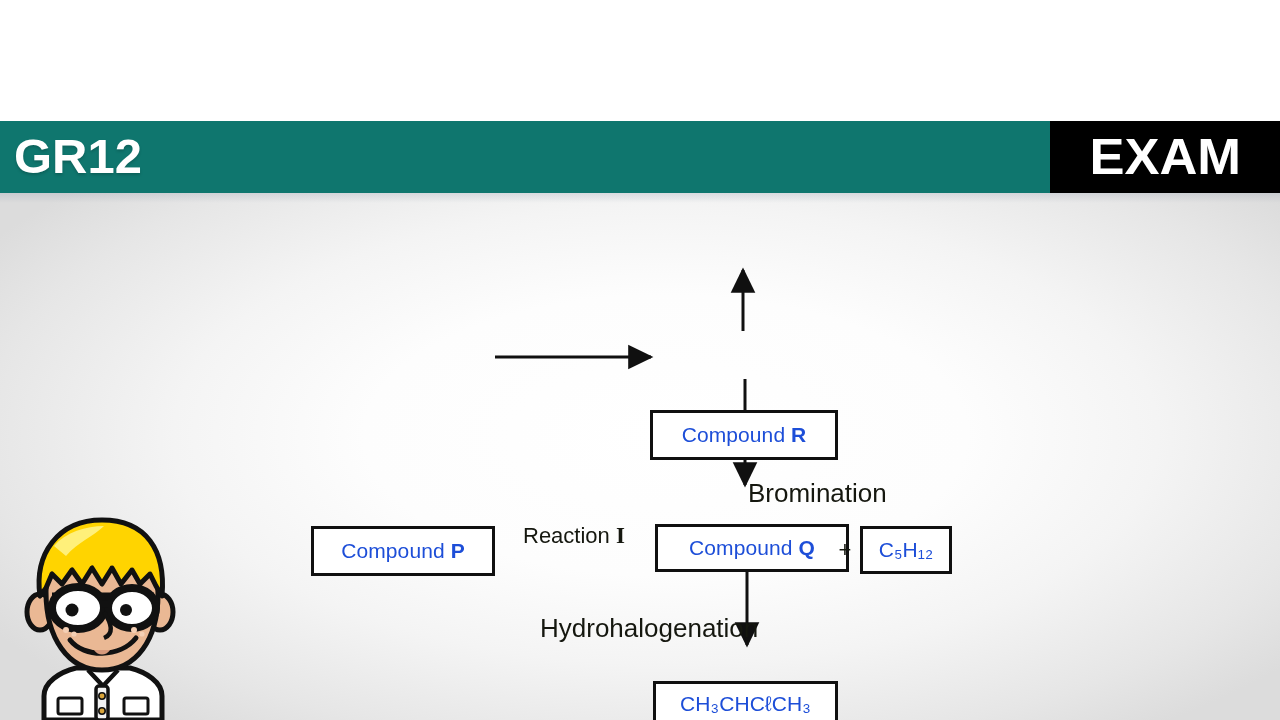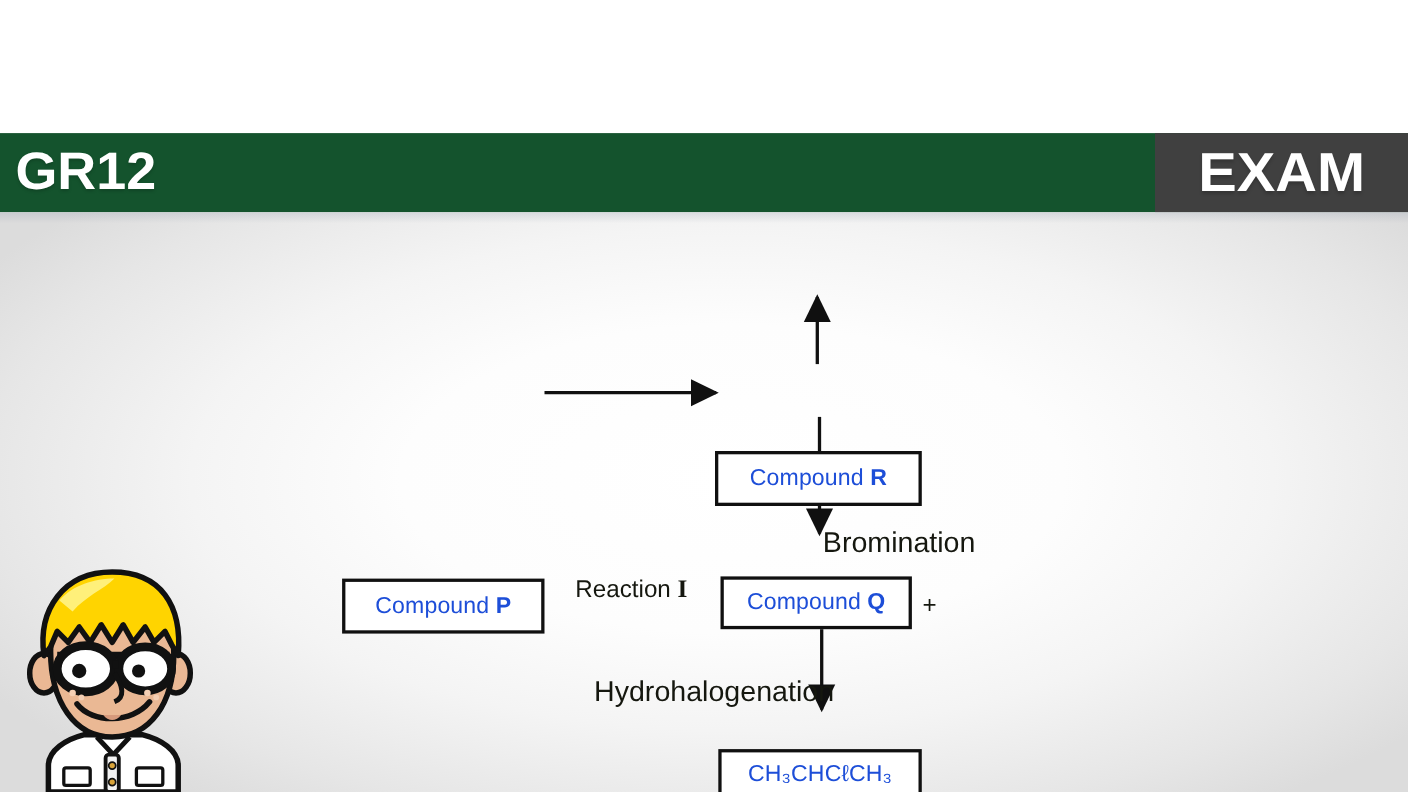--- a/index.html
+++ b/index.html
@@ -45,21 +45,21 @@
     white-space: nowrap;
     text-shadow: 0 2px 3px rgba(0,0,0,0.10);
   }
 
   .sub-bar {
     position: absolute;
     left: 0;
     top: 121px;
     width: 1280px;
     height: 72px;
-    background: #14532d;
+    background: #0f766e;
   }
   .grade-text {
     position: absolute;
     left: 14px;
     top: 50%;
     transform: translateY(-50%) scaleX(1.02);
     transform-origin: left center;
     font-family: "Liberation Sans", sans-serif;
     font-weight: bold;
     font-size: 48px;
@@ -68,21 +68,21 @@
     color: #ffffff;
     white-space: nowrap;
     text-shadow: 0 2px 3px rgba(0,0,0,0.18);
   }
   .exam-badge {
     position: absolute;
     left: 1050px;
     top: 121px;
     width: 230px;
     height: 72px;
-    background: #404040;
+    background: #000000;
     display: flex;
     align-items: center;
     justify-content: center;
   }
   .exam-text {
     font-family: "Liberation Sans", sans-serif;
     font-weight: bold;
     font-size: 50px;
     line-height: 54px;
     color: #ffffff;
@@ -129,21 +129,21 @@
     font-family: "Liberation Sans", sans-serif;
     font-size: 21px;
     letter-spacing: 0.1px;
     white-space: nowrap;
     z-index: 3;
   }
   .node b { font-weight: bold; }
 
   #node-r { left: 650px; top: 217px; width: 188px; height: 50px; }
   #node-p { left: 311px; top: 333px; width: 184px; height: 50px; }
-  #node-q { left: 655px; top: 331px; width: 174px; height: 48px; }
+  #node-q { left: 655px; top: 331px; width: 194px; height: 48px; }
   #node-c5h12 { left: 860px; top: 333px; width: 92px; height: 48px; }
   #node-halide { left: 653px; top: 488px; width: 185px; height: 46px; }
 
   .plus-sign {
     position: absolute;
     left: 833px;
     top: 344px;
     width: 24px;
     text-align: center;
     font-family: "Liberation Sans", sans-serif;
@@ -237,20 +237,23 @@
     <div class="node" id="node-p">
       <span>Compound&nbsp;<b>P</b></span>
     </div>
 
     <div class="node" id="node-q">
       <span>Compound&nbsp;<b>Q</b></span>
     </div>
 
     <div class="plus-sign">+</div>
 
+    <div class="node" id="node-c5h12">
+      <span>C₅H₁₂</span>
+    </div>
 
     <div class="node" id="node-halide">
       <span>CH₃CHCℓCH₃</span>
     </div>
 
     <div class="edge-label" id="label-reaction"><span>Reaction </span><i>I</i></div>
 
     <div class="edge-label" id="label-bromination">Bromination</div>
 
     <div class="edge-label" id="label-hydrohalo">Hydrohalogenation</div>

